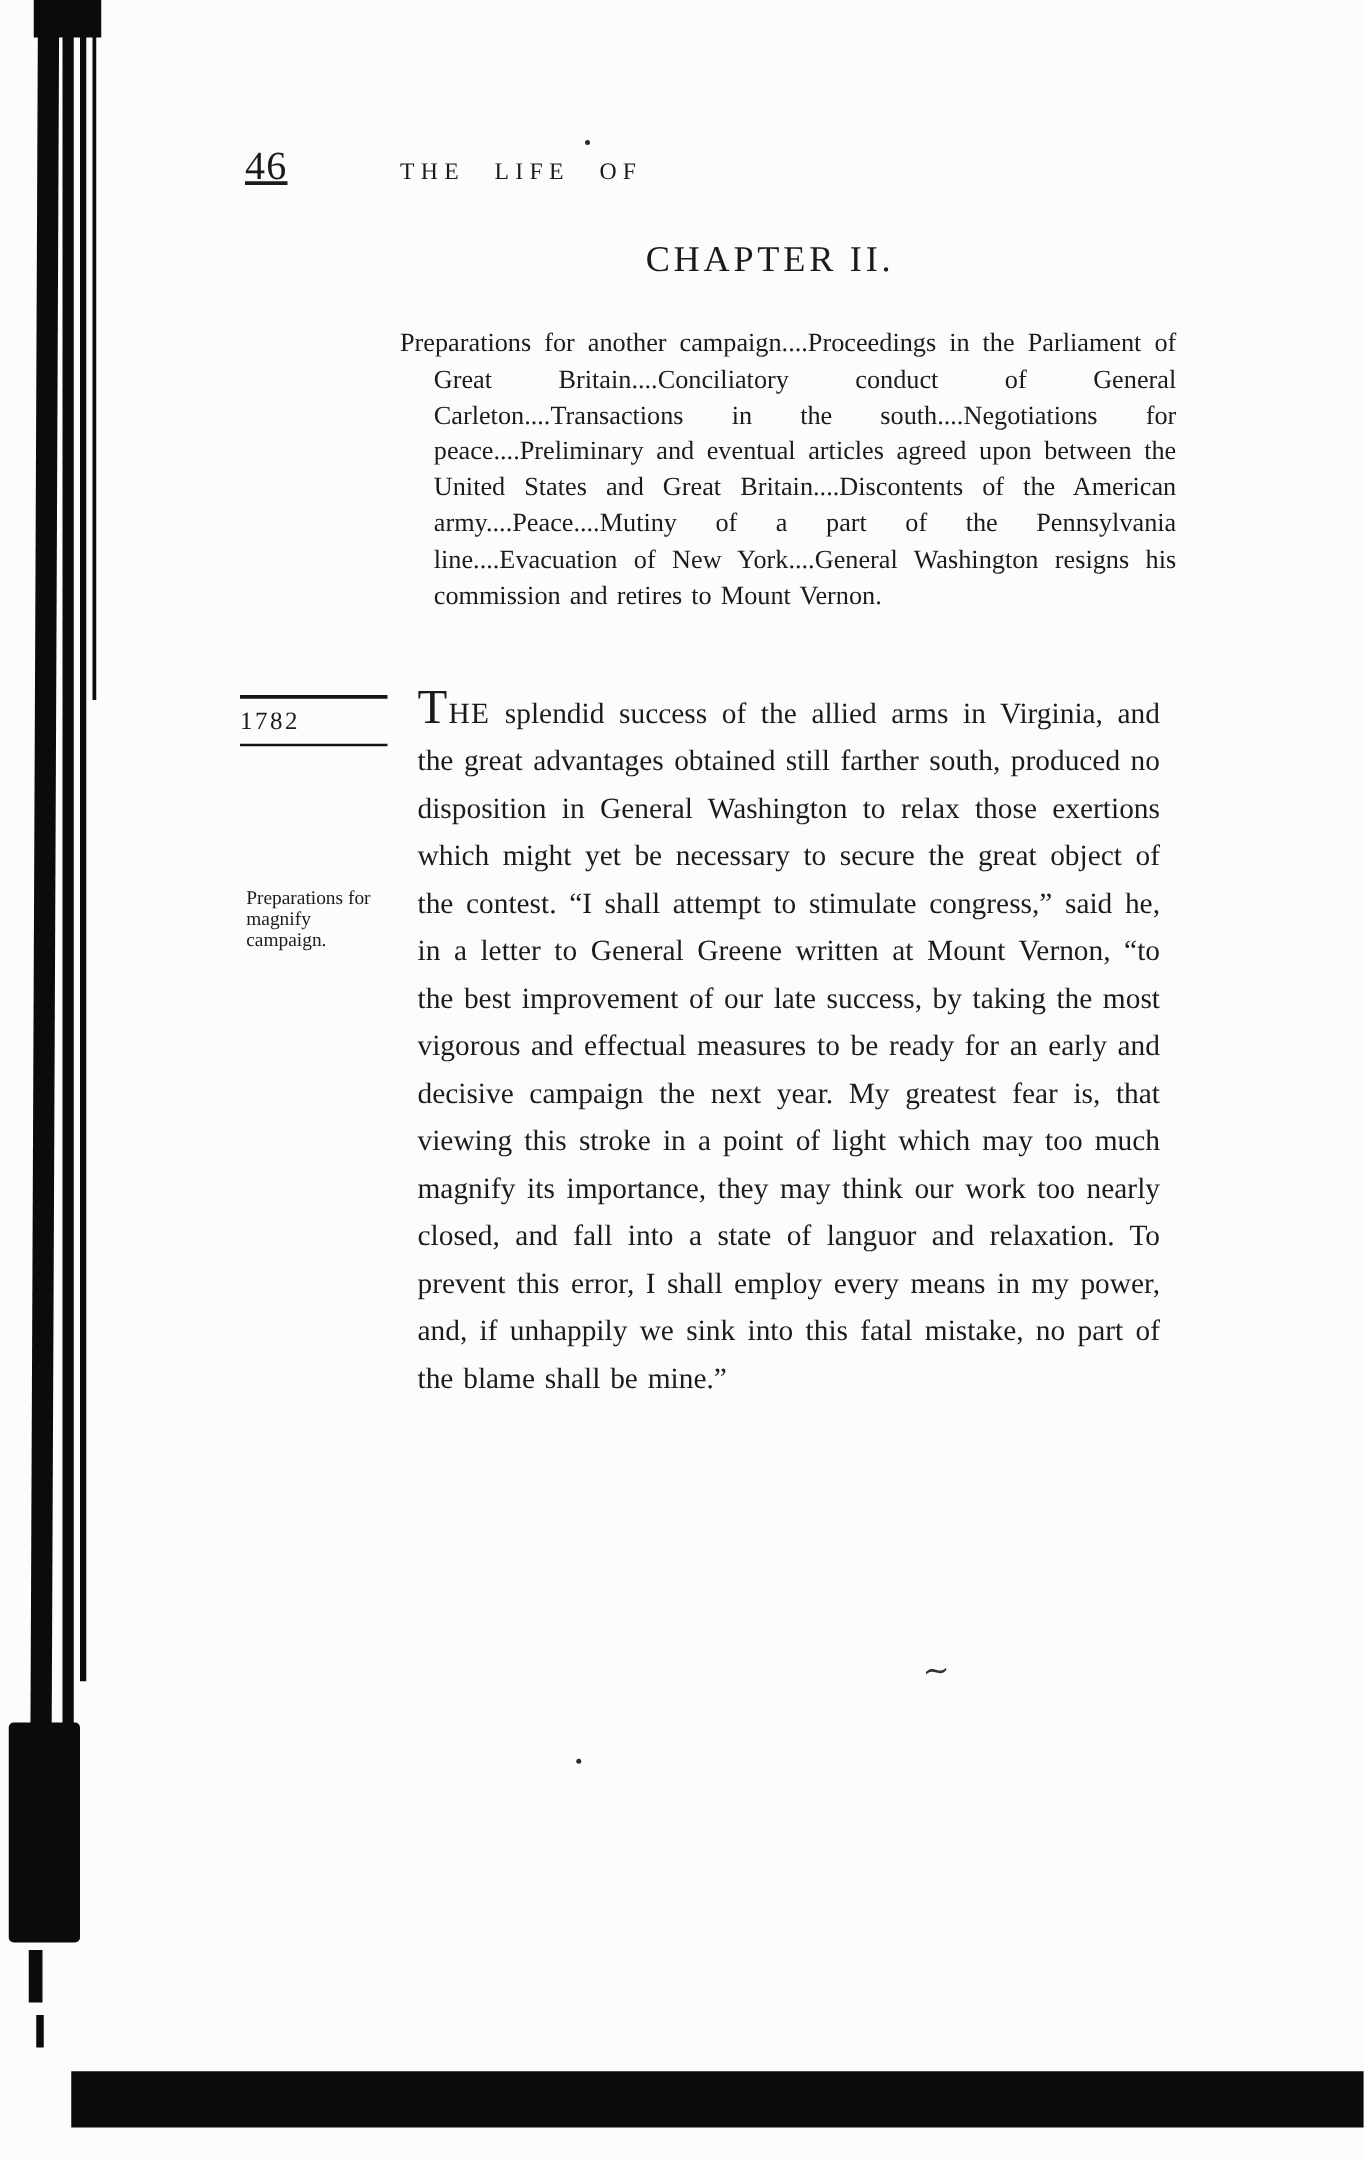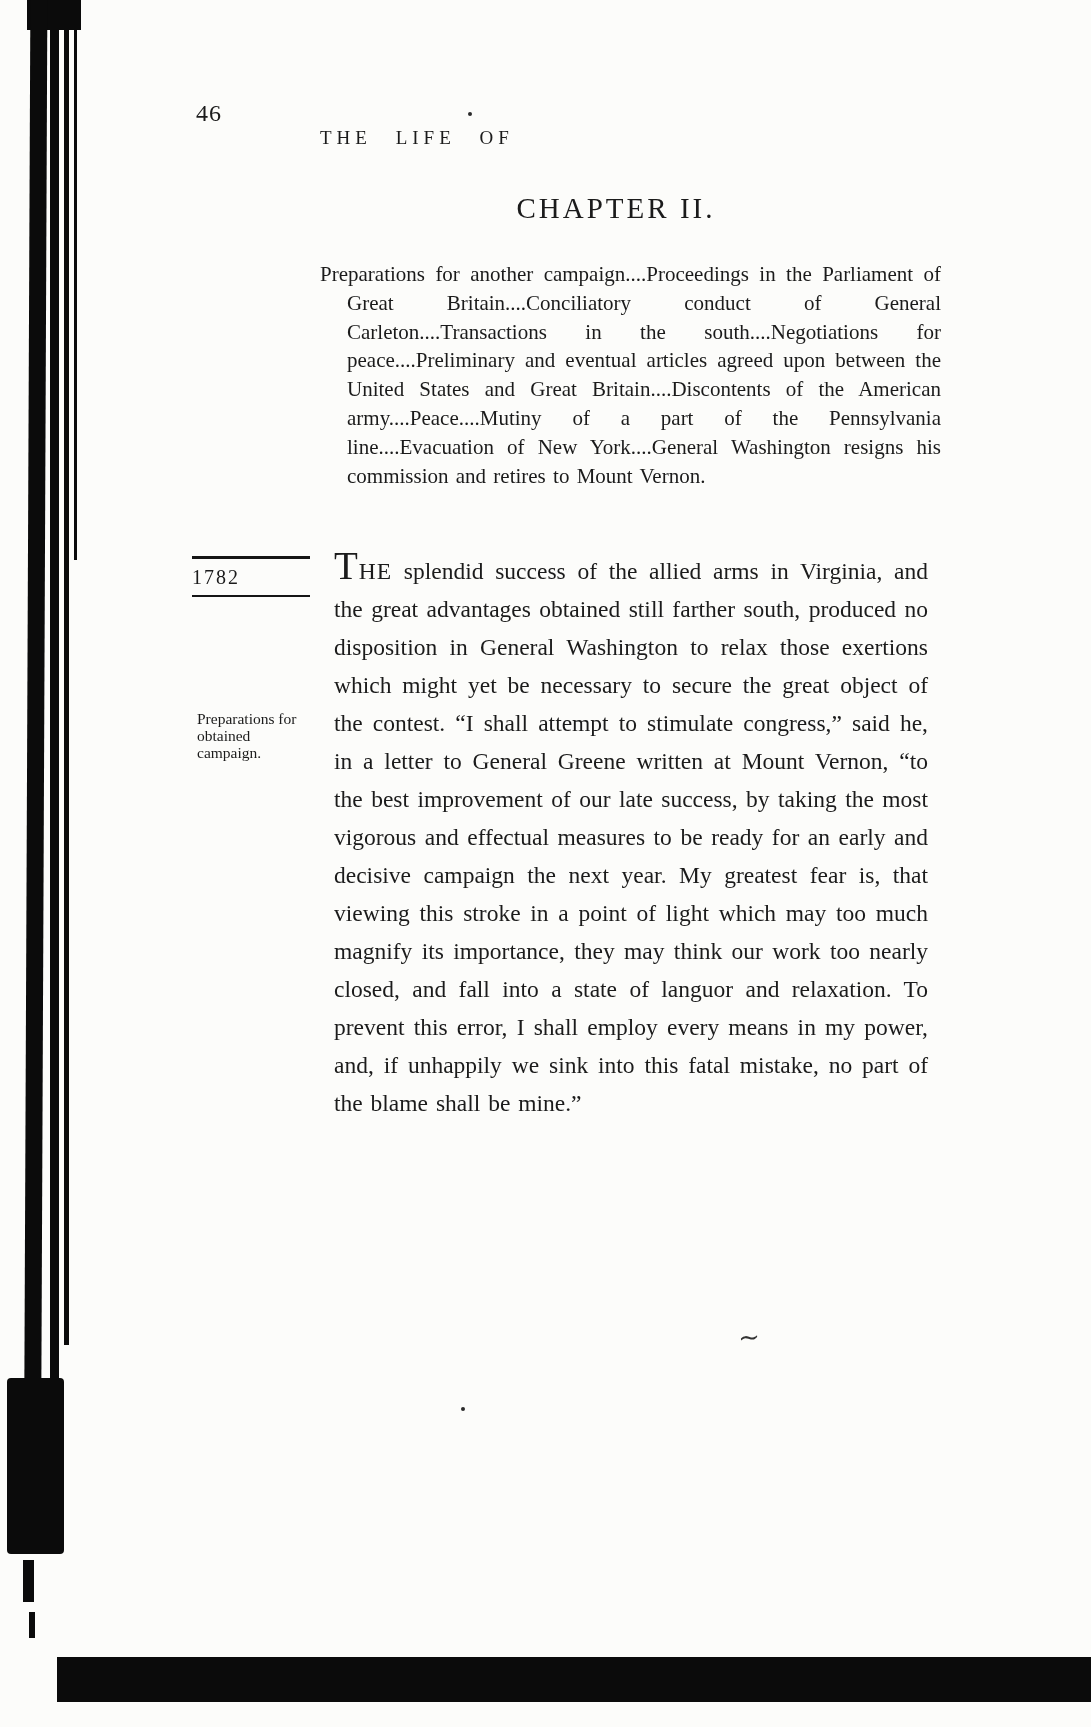--- a/index.html
+++ b/index.html
@@ -30,22 +30,22 @@
   .speck{position:absolute;background:#2a2a2a;border-radius:50%;}
   .sp1{left:468px;top:112px;width:4px;height:4px;}
   .sp2{left:461px;top:1407px;width:4px;height:4px;}
   .squiggle{
     position:absolute;left:738px;top:1322px;
     font-size:26px;color:#333;transform:rotate(-4deg);
     font-family:"DejaVu Serif",serif;
   }
   
   .page-number{
-    position:absolute;left:196px;top:100px;
-    font-size:24px;letter-spacing:1px;
+    position:absolute;left:196px;top:114px;
+    font-size:32px;letter-spacing:1px;text-decoration:underline;
   }
   .running-head{
     position:absolute;left:320px;top:127px;width:592px;
     font-size:19px;
     letter-spacing:5px;word-spacing:14px;
   }
   .chapter-heading{
     position:absolute;left:320px;top:192px;width:592px;
     text-align:center;font-size:29px;font-weight:normal;
     letter-spacing:3px;margin:0;
@@ -100,17 +100,17 @@
   <div class="squiggle">~</div>
 
   <div class="page-number">46</div>
   <div class="running-head">THE LIFE OF</div>
 
   <h2 class="chapter-heading">CHAPTER II.</h2>
 
   <p class="synopsis">Preparations for another campaign....Proceedings in the Parliament of Great Britain....Conciliatory conduct of General Carleton....Transactions in the south....Negotiations for peace....Preliminary and eventual articles agreed upon between the United States and Great Britain....Discontents of the American army....Peace....Mutiny of a part of the Pennsylvania line....Evacuation of New York....General Washington resigns his commission and retires to Mount Vernon.</p>
 
   <div class="margin-year">1782</div>
-  <div class="margin-note">Preparations for obtained campaign.</div>
+  <div class="margin-note">Preparations for magnify campaign.</div>
 
   <p class="body-par"><span class="dropcap">T</span><span class="leadin">HE</span><span> splendid success of the allied arms in Virginia, and the great advantages obtained still farther south, produced no disposition in General Washington to relax those exertions which might yet be necessary to secure the great object of the contest. “I shall attempt to stimulate congress,” said he, in a letter to General Greene written at Mount Vernon, “to the best improvement of our late success, by taking the most vigorous and effectual measures to be ready for an early and decisive campaign the next year. My greatest fear is, that viewing this stroke in a point of light which may too much magnify its importance, they may think our work too nearly closed, and fall into a state of languor and relaxation. To prevent this error, I shall employ every means in my power, and, if unhappily we sink into this fatal mistake, no part of the blame shall be mine.”</span></p>
 
 </div>
 
 </body></html>

